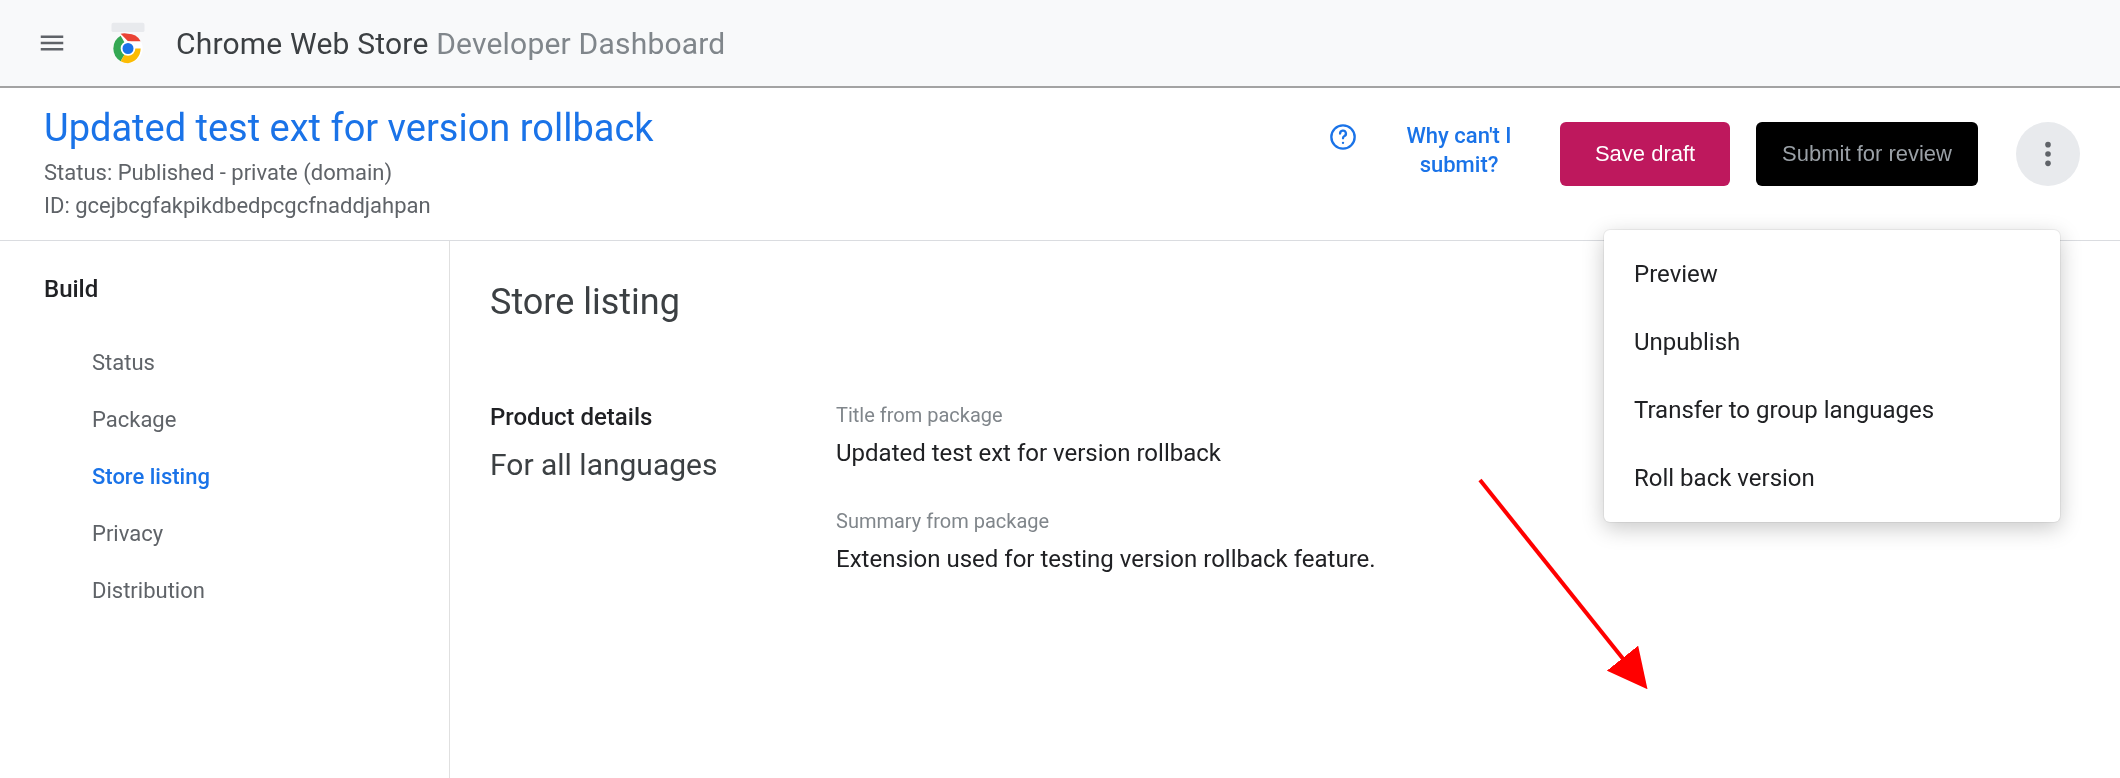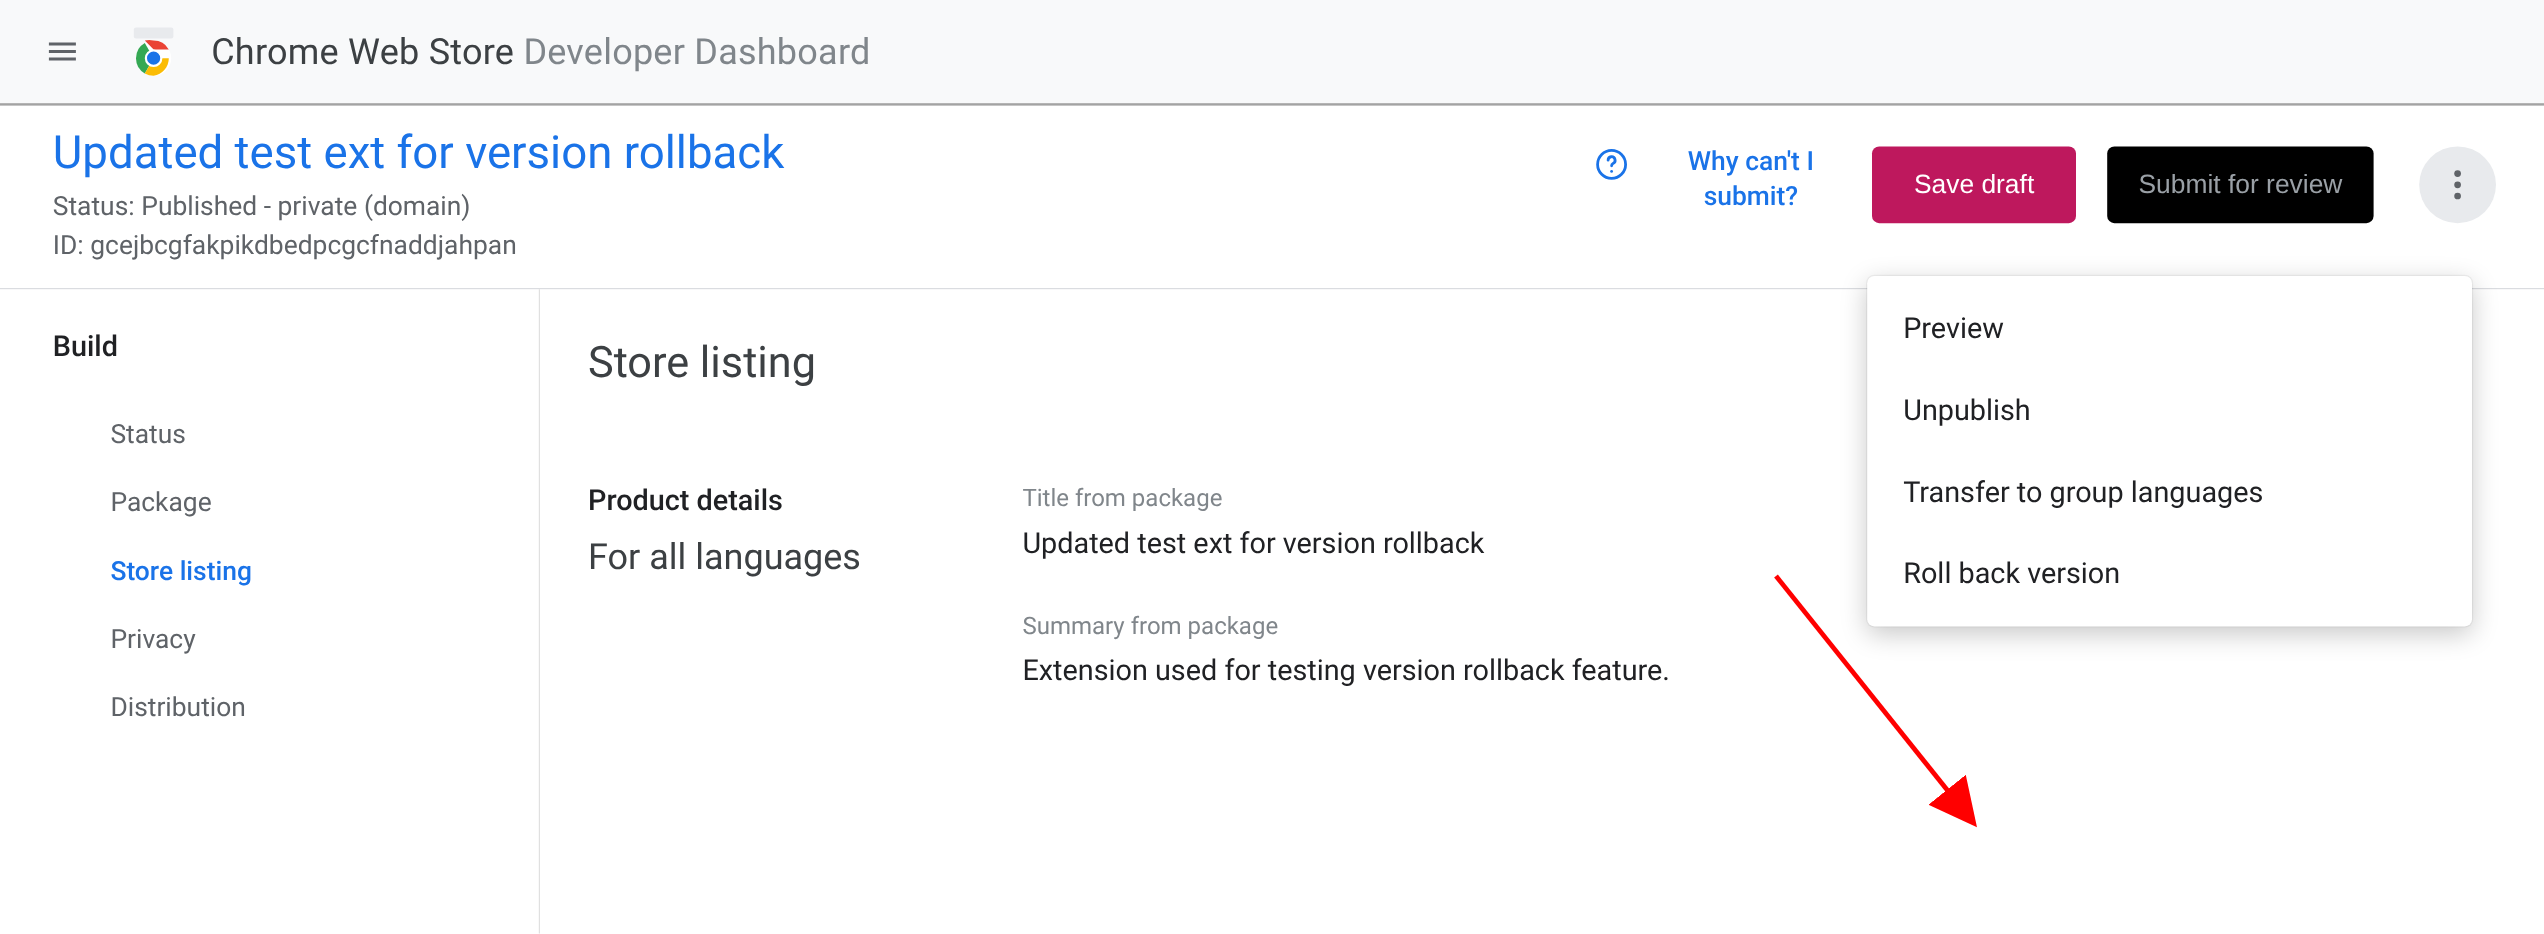--- a/index.html
+++ b/index.html
@@ -130,35 +130,35 @@
     flex:1;
     padding: 40px 0 0 40px;
   }
   .page-title {
     font-size: 36px;
     color:#3c4043;
     margin-bottom: 80px;
   }
   .section-row {
     display:flex;
-    gap: 52px;
+    gap: 36px;
   }
   .section-left { width: 310px; }
   .section-title { font-size: 24px; font-weight:500; color:#202124; margin-bottom:16px; }
   .section-sub { font-size: 30px; color:#3c4043; }
   .fields { flex:1; max-width: 780px; }
   .field-label { font-size: 20px; color:#80868b; margin-bottom: 10px; }
   .field-value { font-size: 24px; color:#202124; margin-bottom: 38px; line-height:1.4; }
 
   
   .menu-popup {
     position:absolute;
     top: 230px;
     right: 60px;
-    width: 504px;
+    width: 456px;
     background:#fff;
     border-radius: 6px;
     box-shadow: 0 6px 22px rgba(0,0,0,.22), 0 0 0 1px rgba(0,0,0,.05);
     padding: 10px 0;
     z-index: 30;
   }
   .menu-item {
     font-size: 24px;
     color:#202124;
     padding: 20px 30px;

